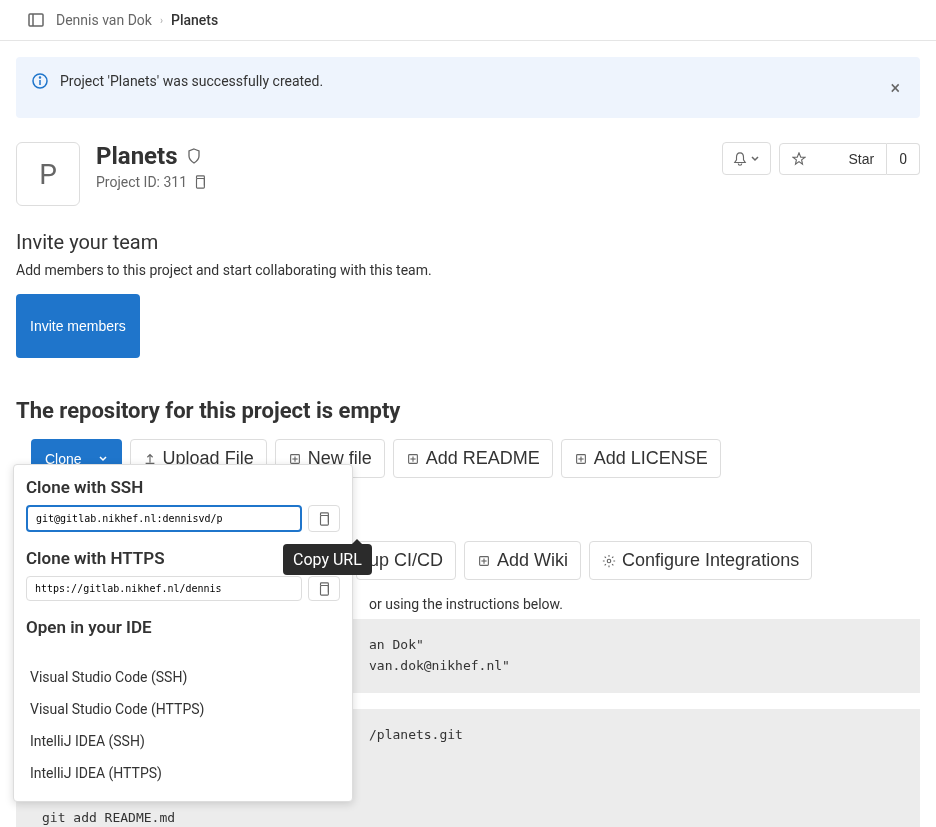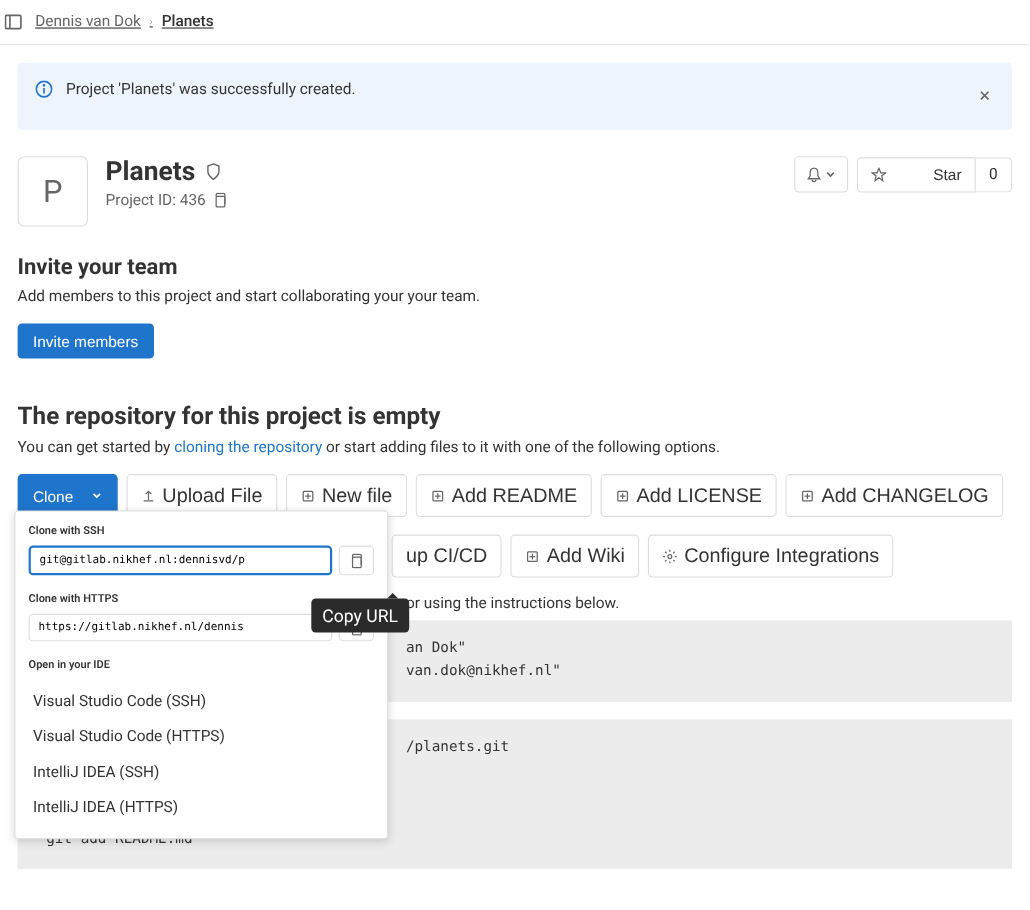--- a/index.html
+++ b/index.html
@@ -9,24 +9,23 @@
     }
     body {
       font-family: -apple-system, BlinkMacSystemFont, "Segoe UI", Roboto, sans-serif;
       font-size: 14px;
       color: #333;
       background: #fff;
     }
     .top-bar {
       display: flex;
       align-items: center;
-      padding: 12px 4px;
+      padding: 12px 28px;
       border-bottom: 1px solid #e5e5e5;
       gap: 12px;
-      text-decoration: underline;
     }
     .menu-icon {
       width: 16px;
       height: 16px;
       cursor: pointer;
     }
     .breadcrumbs {
       display: flex;
       align-items: center;
       gap: 8px;
@@ -140,50 +139,51 @@
     }
     .bell-btn {
       border: 1px solid #ddd;
       background: #fff;
       padding: 8px 10px;
       border-radius: 4px;
       cursor: pointer;
     }
     .section-title {
       font-size: 20px;
-      font-weight: 700;
+      font-weight: 400;
       margin-bottom: 8px;
     }
     .section-desc {
       color: #333;
       margin-bottom: 16px;
     }
     .btn-primary {
       background: #1f75cb;
       color: #fff;
       border: none;
-      padding: 8px 14px;
+      padding: 24px 14px;
       border-radius: 4px;
       cursor: pointer;
       font-size: 14px;
     }
     .empty-section {
       margin-top: 40px;
     }
     .empty-title {
       font-size: 22px;
       font-weight: 700;
       margin-bottom: 8px;
     }
     .action-buttons {
       display: flex;
       flex-wrap: wrap;
       gap: 8px;
       margin-top: 16px;
       margin-bottom: 16px;
+      margin-left: 15px;
     }
     .btn-clone {
       background: #1f75cb;
       color: #fff;
       border: none;
       padding: 8px 14px;
       border-radius: 4px;
       cursor: pointer;
       display: flex;
       align-items: center;
@@ -230,21 +230,21 @@
       background: #fff;
       border: 1px solid #ddd;
       border-radius: 4px;
       box-shadow: 0 2px 8px rgba(0,0,0,0.15);
       padding: 12px;
       z-index: 100;
     }
     .clone-label {
       font-weight: 600;
       margin-bottom: 8px;
-      font-size: 10px;
+      font-size: 17px;
     }
     .clone-input-row {
       display: flex;
       gap: 6px;
       margin-bottom: 16px;
     }
     .clone-input {
       flex: 1;
       border: 1px solid #ddd;
       border-radius: 4px;
@@ -260,21 +260,21 @@
       border: 1px solid #ddd;
       background: #fff;
       border-radius: 4px;
       padding: 4px 8px;
       cursor: pointer;
       display: flex;
       align-items: center;
       justify-content: center;
     }
     .ide-list {
-      margin-top: 12px;
+      margin-top: 24px;
     }
     .ide-item {
       padding: 8px 4px;
       cursor: pointer;
     }
     .tooltip {
       position: absolute;
       left: 283px;
       top: 544px;
       background: #2b2b2b;
@@ -328,21 +328,21 @@
   <div class="project-header">
     <div class="project-avatar">P</div>
     <div class="project-info">
       <div class="project-title-row">
         <h1 class="project-title">Planets</h1>
         <svg class="shield-icon icon-svg" width="16" height="16" viewBox="0 0 16 16" fill="none" stroke="#666" stroke-width="1.3">
           <path d="M8 1 L13 3 L13 8 C13 11 11 13 8 15 C5 13 3 11 3 8 L3 3 Z"></path>
         </svg>
       </div>
       <div class="project-id-row">
-        <span>Project ID: 436</span>
+        <span>Project ID: 311</span>
         <svg class="copy-icon-small icon-svg" width="14" height="14" viewBox="0 0 16 16" fill="none" stroke="#666" stroke-width="1.3">
           <rect x="4" y="4" width="9" height="11" rx="1"></rect>
           <path d="M4 4 L4 2 C4 1.5 4.5 1 5 1 L12 1 C12.5 1 13 1.5 13 2 L13 12"></path>
         </svg>
       </div>
     </div>
     <div class="project-actions">
       <button class="bell-btn">
         <svg class="icon-svg" width="14" height="14" viewBox="0 0 16 16" fill="none" stroke="#666" stroke-width="1.3">
           <path d="M8 1 C5 1 4 3 4 6 L4 9 L2 12 L14 12 L12 9 L12 6 C12 3 11 1 8 1 Z"></path>
@@ -356,28 +356,25 @@
         <svg class="icon-svg" width="14" height="14" viewBox="0 0 16 16" fill="none" stroke="#666" stroke-width="1.3">
           <path d="M8 1 L10 6 L15 6 L11 9 L12 14 L8 11 L4 14 L5 9 L1 6 L6 6 Z"></path>
         </svg>
         <span>Star</span>
       </button>
       <span class="star-count">0</span>
     </div>
   </div>
 
   <h2 class="section-title">Invite your team</h2>
-  <p class="section-desc">Add members to this project and start collaborating your your team.</p>
+  <p class="section-desc">Add members to this project and start collaborating with this team.</p>
   <button class="btn-primary">Invite members</button>
 
   <div class="empty-section">
     <h2 class="empty-title">The repository for this project is empty</h2>
-    <p class="section-desc">
-      <span>You can get started by </span><a href="#" style="color:#1f75cb;text-decoration:none;">cloning the repository</a><span> or start adding files to it with one of the following options.</span>
-    </p>
 
     <div class="action-buttons">
       <button class="btn-clone">
         <span>Clone</span>
         <svg class="icon-svg" width="10" height="10" viewBox="0 0 10 10" fill="none" stroke="#fff" stroke-width="1.5">
           <path d="M2 3 L5 6 L8 3"></path>
         </svg>
       </button>
       <button class="btn-action">
         <svg class="icon-svg" width="14" height="14" viewBox="0 0 16 16" fill="none" stroke="#666" stroke-width="1.3">

